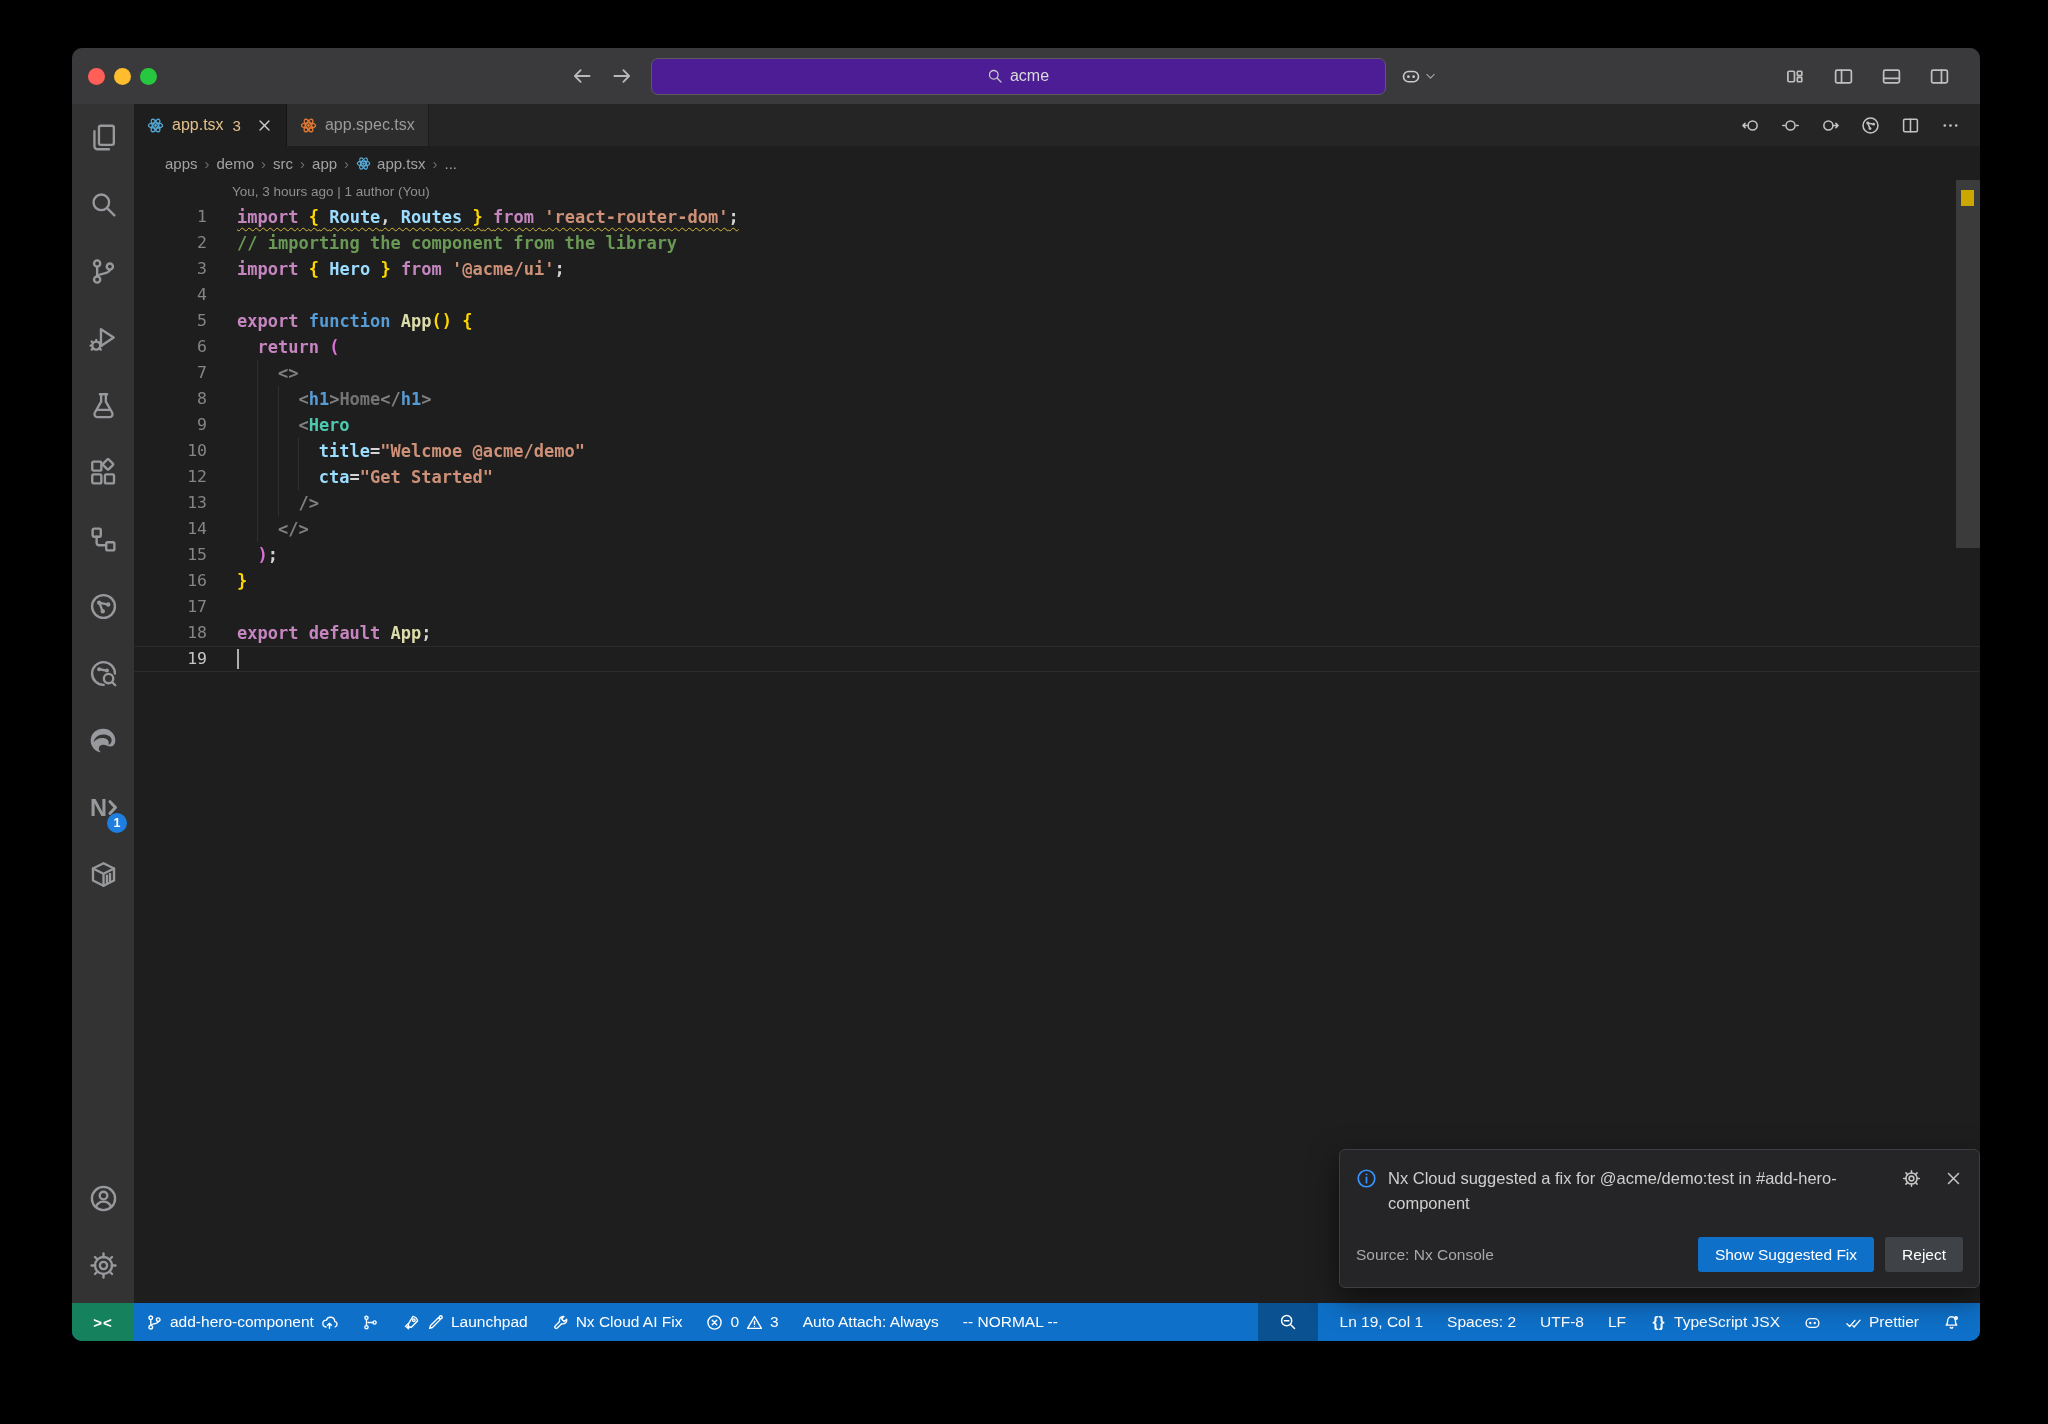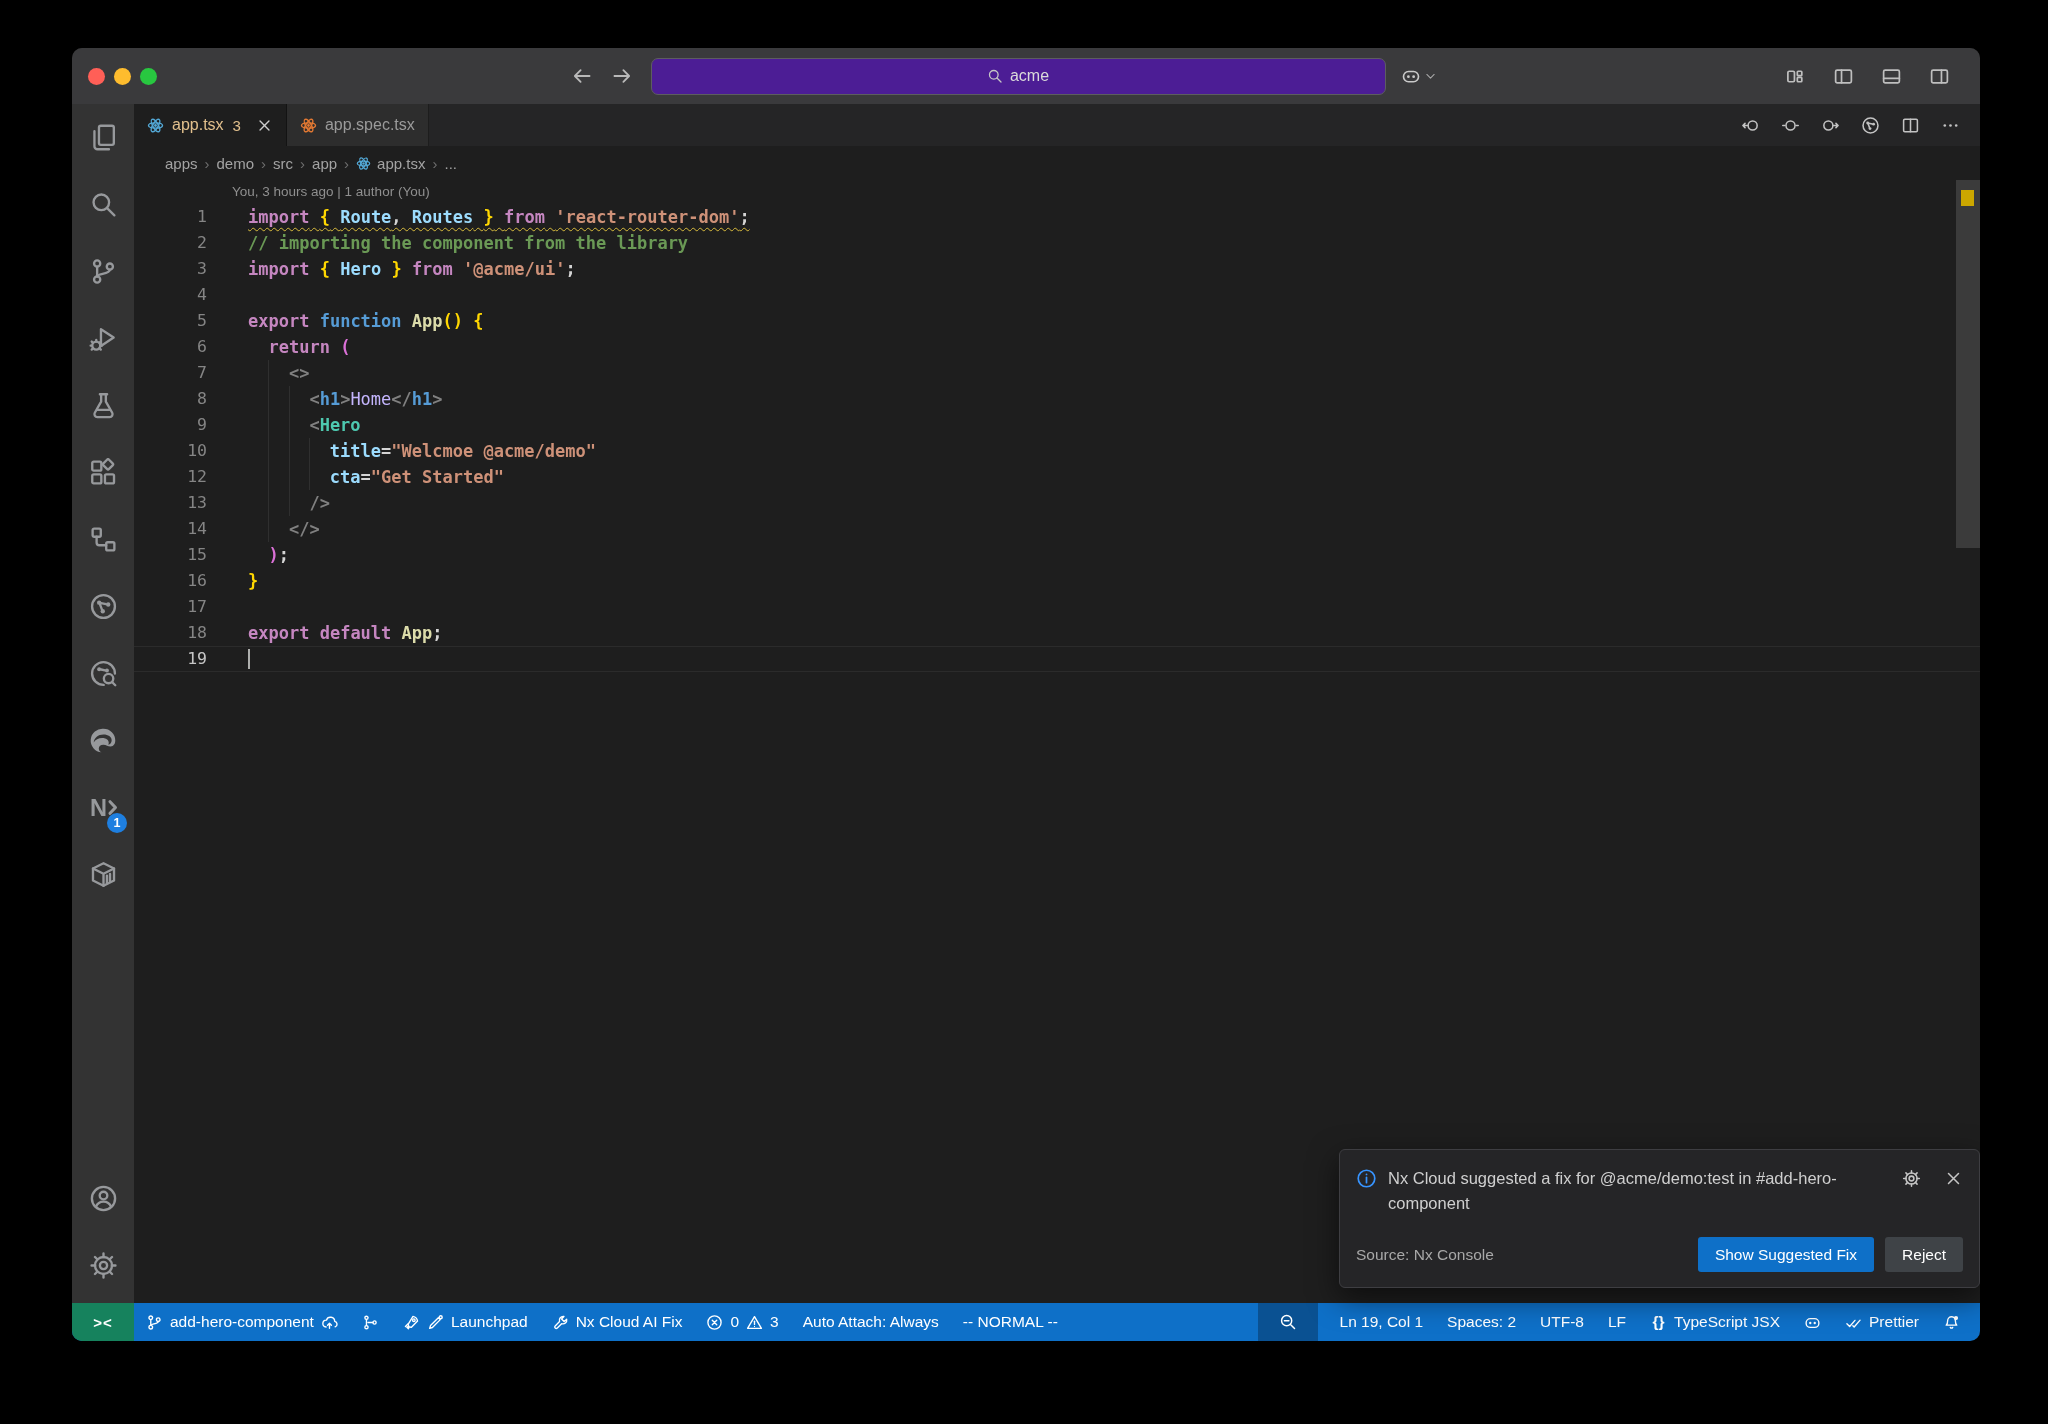--- a/index.html
+++ b/index.html
@@ -64,28 +64,28 @@
 
   
   .code-region{flex:1;position:relative;font-family:"DejaVu Sans Mono",monospace;
     font-size:17px;font-weight:600;overflow:hidden}
   .codelens{height:24px;line-height:24px;padding-left:98px;color:#8F8F8F;font-size:13.5px;
     font-family:"Liberation Sans",sans-serif;font-weight:400}
   .code-line{display:flex;height:26px;line-height:26px;position:relative}
   .code-line.current{box-shadow:inset 0 1px 0 #2B2B2B,inset 0 -1px 0 #2B2B2B}
   .ln{flex:0 0 73px;width:73px;text-align:right;color:#858585;font-weight:400;font-size:16.5px}
   .ln.active{color:#C6C6C6}
-  .lc{margin-left:41px;position:relative;white-space:pre}
+  .lc{margin-left:30px;position:relative;white-space:pre}
   .guide{position:absolute;top:0;bottom:0;width:1px;background:rgba(255,255,255,.08)}
   .caret{position:absolute;left:0;top:3px;bottom:3px;width:2px;background:#AEAFAD}
   .sqig{text-decoration:underline;text-decoration-style:wavy;text-decoration-color:var(--squig);
     text-decoration-thickness:1px;text-underline-offset:4px}
   .t-kw{color:#C586C0}.t-blue{color:#569CD6}.t-fn{color:#DCDCAA}.t-var{color:#9CDCFE}
   .t-comp{color:#4EC9B0}.t-str{color:#CE9178}.t-com{color:#6A9955}.t-fg{color:#D4D4D4}
-  .t-fgb{color:#c4b5fd;font-weight:400}.t-ang{color:#808080}.t-b1{color:#FFD700}.t-b2{color:#DA70D6}
+  .t-fgb{color:#737373;font-weight:700}.t-ang{color:#808080}.t-b1{color:#FFD700}.t-b2{color:#DA70D6}
 
   .scrollbar{position:absolute;top:0;right:0;width:24px;bottom:0}
   .sb-thumb{position:absolute;top:0;right:0;width:24px;height:368px;background:rgba(121,121,121,.32)}
   .sb-mark{position:absolute;top:10px;left:5px;width:13px;height:16px;background:#CCA700}
 
   
   .statusbar{flex:0 0 38px;background:var(--accent);display:flex;align-items:center;
     color:#fff;font-size:15.5px}
   .sb-remote{flex:0 0 62px;width:62px;height:38px;background:var(--remote);display:flex;
     align-items:center;justify-content:center;font-weight:700;font-size:15px;letter-spacing:1px}

